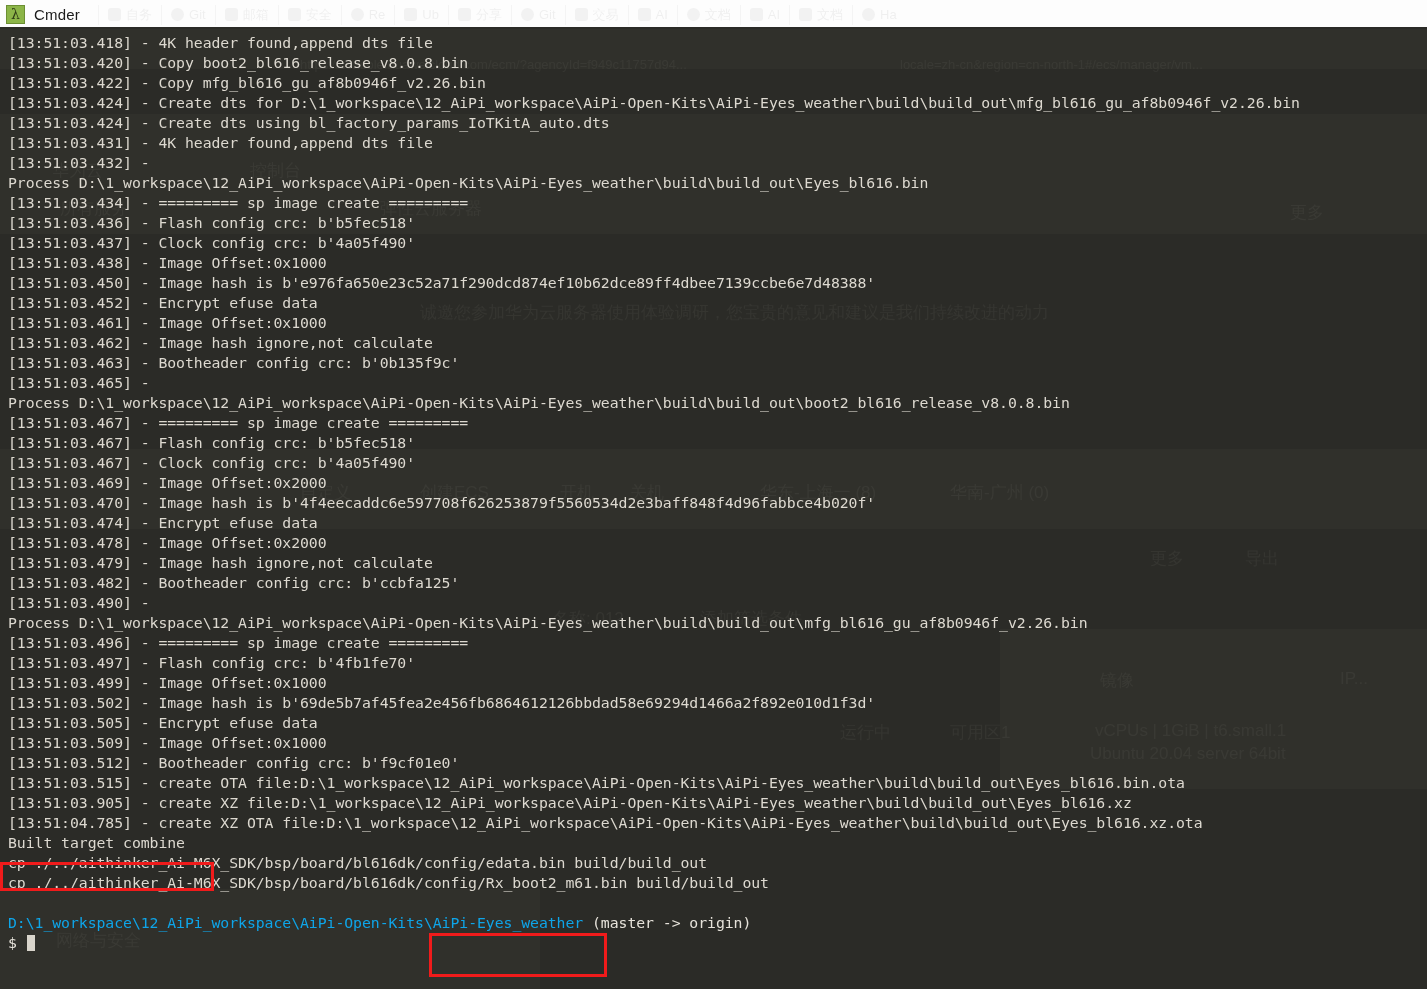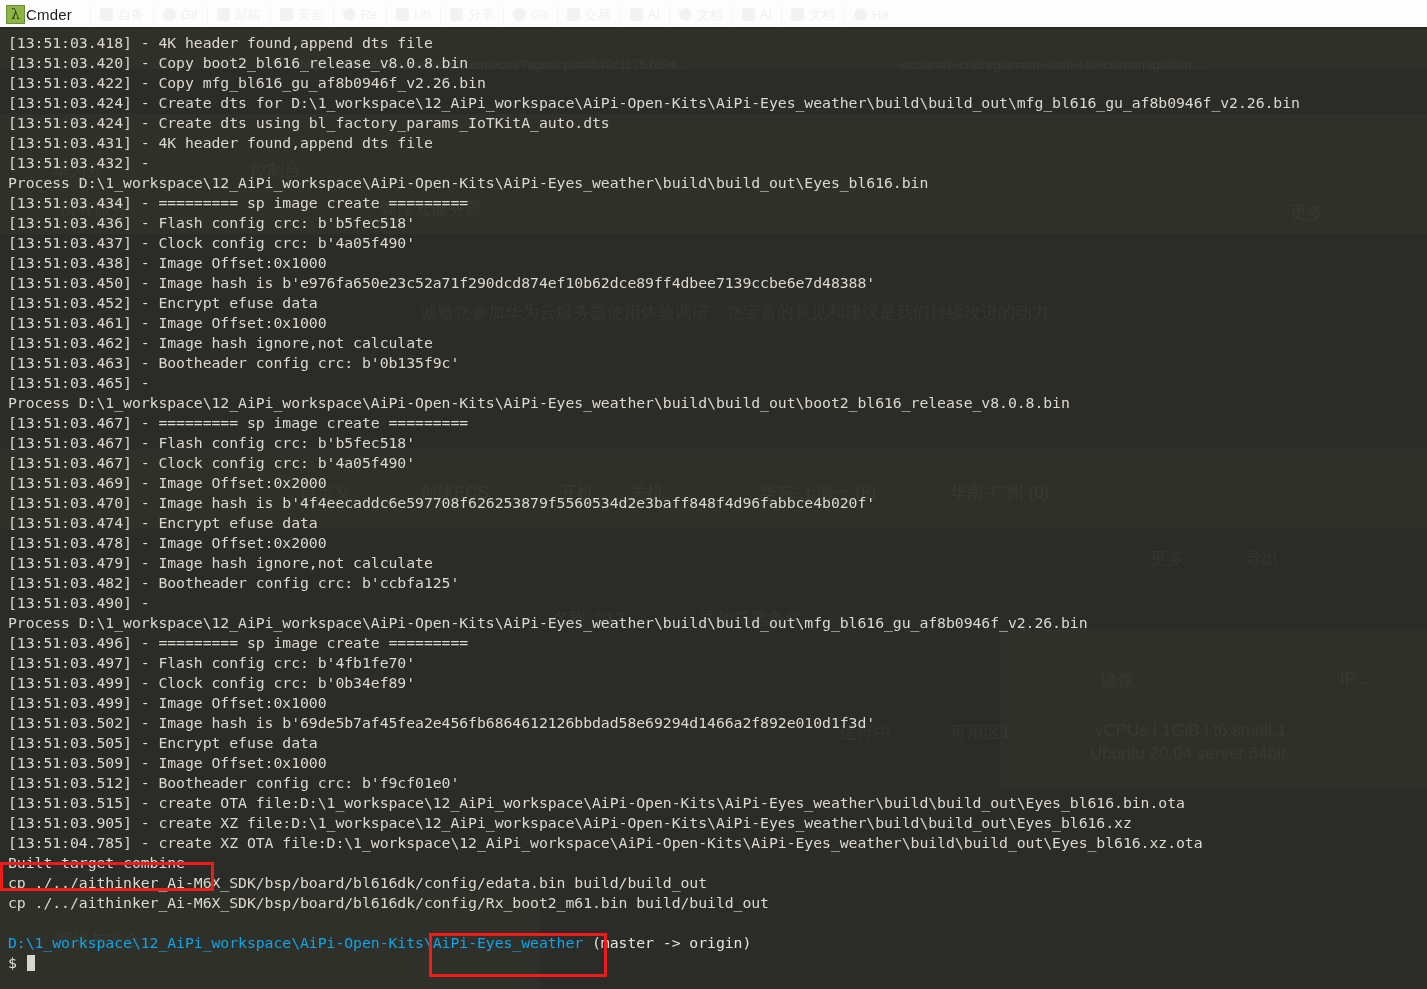--- a/index.html
+++ b/index.html
@@ -51,21 +51,21 @@
     border: 1px solid #6c8f33;
     box-sizing: border-box;
     color: #2f3b16;
     font-family: "DejaVu Serif", serif;
     font-size: 14px;
     line-height: 17px;
     text-align: center;
     flex: 0 0 auto;
   }
   .tb-title {
-    margin-left: 1px;
+    margin-left: 9px;
     font-family: "Liberation Sans", sans-serif;
     font-size: 15px;
     color: #1c1c1c;
     letter-spacing: .2px;
     flex: 0 0 auto;
   }
 
   
   .tb-ghosts {
     display: flex;
@@ -313,21 +313,20 @@
         <div class="line">[13:51:03.469] - Image Offset:0x2000</div>
         <div class="line">[13:51:03.470] - Image hash is b'4f4eecaddc6e597708f626253879f5560534d2e3baff848f4d96fabbce4b020f'</div>
         <div class="line">[13:51:03.474] - Encrypt efuse data</div>
         <div class="line">[13:51:03.478] - Image Offset:0x2000</div>
         <div class="line">[13:51:03.479] - Image hash ignore,not calculate</div>
         <div class="line">[13:51:03.482] - Bootheader config crc: b'ccbfa125'</div>
         <div class="line">[13:51:03.490] -</div>
         <div class="line">Process D:\1_workspace\12_AiPi_workspace\AiPi-Open-Kits\AiPi-Eyes_weather\build\build_out\mfg_bl616_gu_af8b0946f_v2.26.bin</div>
         <div class="line">[13:51:03.496] - ========= sp image create =========</div>
         <div class="line">[13:51:03.497] - Flash config crc: b'4fb1fe70'</div>
-        <div class="line">[13:51:03.499] - Clock config crc: b'0b34ef89'</div>
         <div class="line">[13:51:03.499] - Image Offset:0x1000</div>
         <div class="line">[13:51:03.502] - Image hash is b'69de5b7af45fea2e456fb6864612126bbdad58e69294d1466a2f892e010d1f3d'</div>
         <div class="line">[13:51:03.505] - Encrypt efuse data</div>
         <div class="line">[13:51:03.509] - Image Offset:0x1000</div>
         <div class="line">[13:51:03.512] - Bootheader config crc: b'f9cf01e0'</div>
         <div class="line">[13:51:03.515] - create OTA file:D:\1_workspace\12_AiPi_workspace\AiPi-Open-Kits\AiPi-Eyes_weather\build\build_out\Eyes_bl616.bin.ota</div>
         <div class="line">[13:51:03.905] - create XZ file:D:\1_workspace\12_AiPi_workspace\AiPi-Open-Kits\AiPi-Eyes_weather\build\build_out\Eyes_bl616.xz</div>
         <div class="line">[13:51:04.785] - create XZ OTA file:D:\1_workspace\12_AiPi_workspace\AiPi-Open-Kits\AiPi-Eyes_weather\build\build_out\Eyes_bl616.xz.ota</div>
         <div class="line">Built target combine</div>
         <div class="line">cp ./../aithinker_Ai-M6X_SDK/bsp/board/bl616dk/config/edata.bin build/build_out</div>

